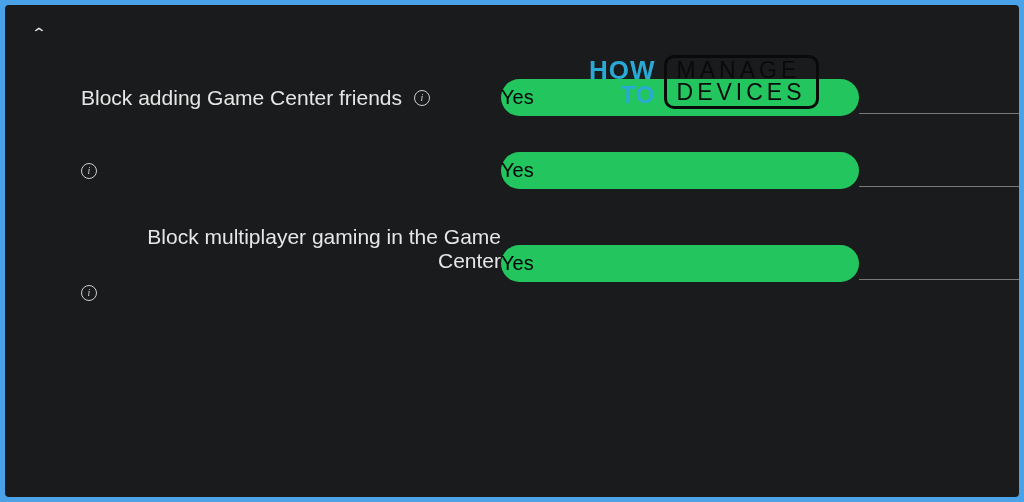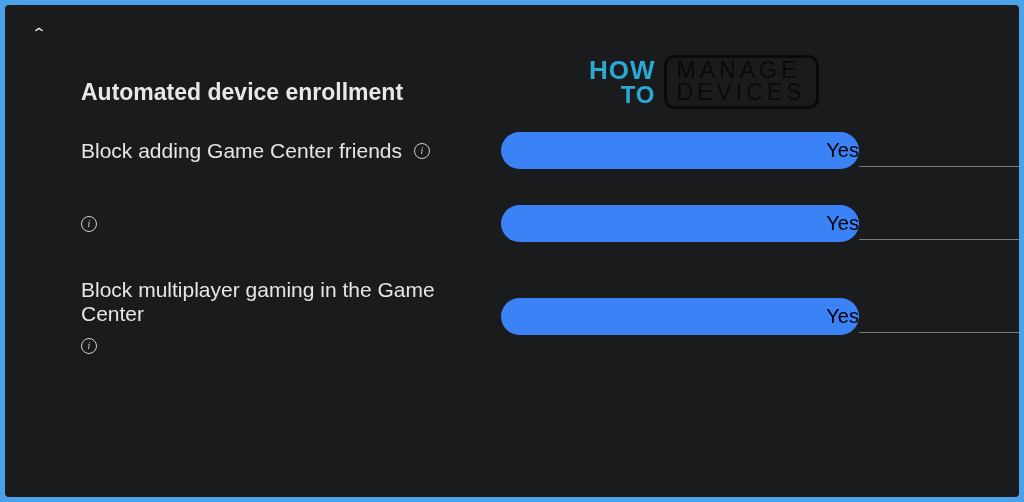--- a/index.html
+++ b/index.html
@@ -134,37 +134,38 @@
       font-family: Georgia, serif;
       line-height: 1;
       flex-shrink: 0;
     }
     .toggle-area {
       flex: 1;
       display: flex;
       align-items: center;
     }
     .toggle-pill {
-      background: #3b82f6;
+      background: #22c55e;
       color: #000;
       font-size: 20px;
       font-weight: 400;
-      text-align: right;
+      text-align: left;
       padding: 7px 0;
       border-radius: 999px;
       width: 358px;
     }
     .toggle-rail {
       border-bottom: 1px solid #7a7a7a;
       flex: 1;
       align-self: flex-end;
       margin-bottom: 2px;
     }
     .setting-row-tall .setting-label-wrap {
       align-items: flex-start;
+      text-align: right;
     }
   </style>
 </head>
 <body>
 
 <div class="panel">
 
   <div class="section-header">
     <span class="chevron-icon">⌃</span>
   </div>
@@ -175,21 +176,20 @@
       <span class="wm-to">TO</span>
     </div>
     <div class="wm-box">
       <span class="wm-manage">MANAGE</span>
       <span class="wm-devices">DEVICES</span>
     </div>
   </div>
 
   <div class="content">
 
-    <div class="subsection-title">Automated device enrollment</div>
 
 
     <div class="setting-row">
       <div class="setting-label-wrap">
         <span class="setting-label">Block adding Game Center friends</span>
         <span class="info-icon">i</span>
       </div>
       <div class="toggle-area">
         <div class="toggle-pill">Yes</div>
         <div class="toggle-rail"></div>

